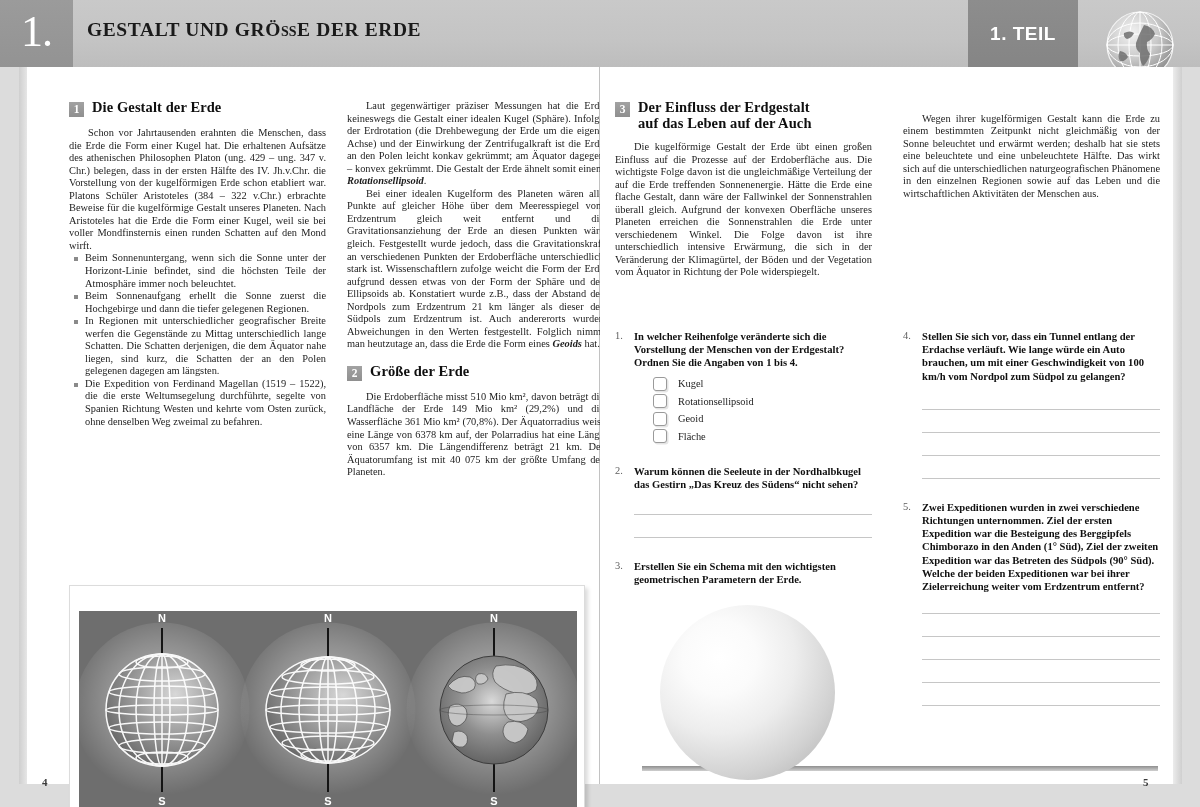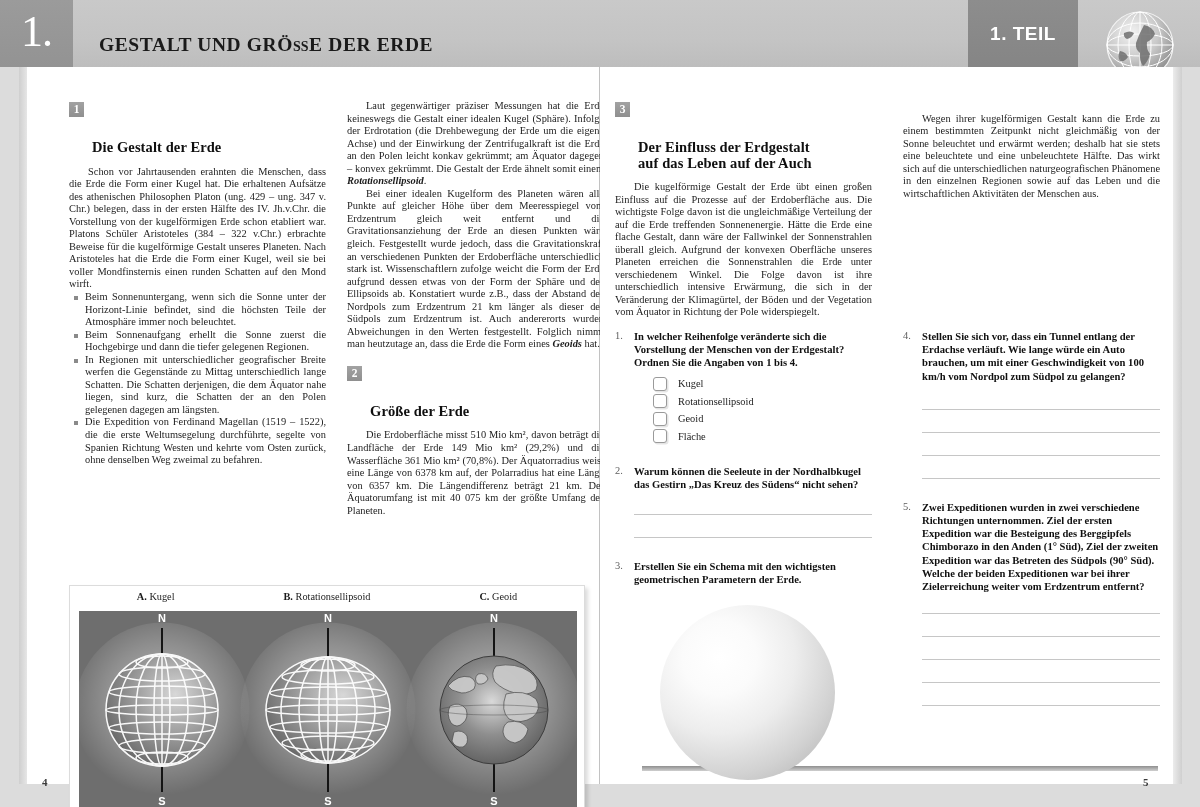--- a/index.html
+++ b/index.html
@@ -22,26 +22,25 @@
     background: linear-gradient(to bottom, #9b9b9b, #939393);
     display: flex; align-items: center; justify-content: center;
   }
   .chapter-num {
     color: #ffffff; font-size: 44px; font-weight: 400;
     font-family: "Liberation Serif", serif;
     line-height: 1; letter-spacing: -1px;
     padding-bottom: 4px;
   }
   .chapter-title {
-    position: absolute; left: 87px; top: 34px;
+    position: absolute; left: 87px; top: 19px;
     font-family: "Liberation Serif", serif;
     font-weight: bold; font-size: 19.5px;
     letter-spacing: 0.6px; color: #1a1a1a;
     font-variant: small-caps;
-    margin-left: 12px;
   }
   .teil-box {
     position: absolute; right: 122px; top: 0; height: 67px;
     width: 110px;
     background: linear-gradient(to bottom, #8d8d8d, #858585);
     display: flex; align-items: center; justify-content: center;
   }
   .teil-label {
     color: #ffffff; font-family: "Liberation Sans", sans-serif;
     font-weight: bold; font-size: 19px; letter-spacing: 0.5px;
@@ -92,21 +91,21 @@
   .sec-num {
     flex: none;
     width: 15px; height: 15px; margin-top: 2px;
     background: linear-gradient(to bottom, #a2a2a2, #8f8f8f);
     color: #ffffff; font-family: "Liberation Serif", serif;
     font-weight: bold; font-size: 11.5px;
     display: flex; align-items: center; justify-content: center;
   }
   .sec-title {
     font-weight: bold; font-size: 14.5px; line-height: 15.5px;
-    color: #0f0f0f; letter-spacing: 0.1px; margin-top: 40px;
+    color: #0f0f0f; letter-spacing: 0.1px;
   }
 
   ul.bullets { margin: 0; padding: 0; list-style: none; }
   ul.bullets li {
     position: relative; padding-left: 16px; margin: 0;
     text-align: justify;
   }
   ul.bullets li::before {
     content: ""; position: absolute; left: 5px; top: 5px;
     width: 4px; height: 4px; background: #8a8a8a;
@@ -297,25 +296,20 @@
     <p><span>Laut gegenwärtiger präziser Messungen hat die Erde keineswegs die Gestalt einer idealen Kugel (Sphäre). Infolge der Erdrotation (die Drehbewegung der Erde um die eigene Achse) und der Einwirkung der Zentrifugalkraft ist die Erde an den Polen leicht konkav gekrümmt; am Äquator dagegen – konvex gekrümmt. Die Gestalt der Erde ähnelt somit einem </span><span class="bi">Rotationsellipsoid</span><span>.</span></p>
     <p><span>Bei einer idealen Kugelform des Planeten wären alle Punkte auf gleicher Höhe über dem Meeresspiegel vom Erdzentrum gleich weit entfernt und die Gravitationsanziehung der Erde an diesen Punkten wäre gleich. Festgestellt wurde jedoch, dass die Gravitationskraft an verschiedenen Punkten der Erdoberfläche unterschiedlich stark ist. Wissenschaftlern zufolge weicht die Form der Erde aufgrund dessen etwas von der Form der Sphäre und des Ellipsoids ab. Konstatiert wurde z.B., dass der Abstand des Nordpols zum Erdzentrum 21 km länger als dieser des Südpols zum Erdzentrum ist. Auch andererorts wurden Abweichungen in den Werten festgestellt. Folglich nimmt man heutzutage an, dass die Erde die Form eines </span><span class="bi">Geoids</span><span> hat.</span></p>
     <div class="sec-head" style="margin-top:13px;">
       <div class="sec-num">2</div>
       <div class="sec-title">Größe der Erde</div>
     </div>
     <p>Die Erdoberfläche misst 510 Mio km², davon beträgt die Landfläche der Erde 149 Mio km² (29,2%) und die Wasserfläche 361 Mio km² (70,8%). Der Äquatorradius weist eine Länge von 6378 km auf, der Polarradius hat eine Länge von 6357 km. Die Längendifferenz beträgt 21 km. Der Äquatorumfang ist mit 40 075 km der größte Umfang des Planeten.</p>
   </div>
 
   <div class="figure-box">
-    <div class="fig-captions">
-      <div class="fig-cap"><b>A.</b> <span>Kugel</span></div>
-      <div class="fig-cap"><b>B.</b> <span>Rotationsellipsoid</span></div>
-      <div class="fig-cap"><b>C.</b> <span>Geoid</span></div>
-    </div>
     <div class="fig-stage">
 
       <div class="globe-cell">
         <div class="glow"></div>
         <div class="axis"></div>
         <div class="pole pole-n">N</div>
         <div class="pole pole-s">S</div>
         <svg class="globe-svg" width="124" height="124" viewBox="0 0 124 124">
           <defs>
             <radialGradient id="gA" cx="62%" cy="36%" r="68%">

